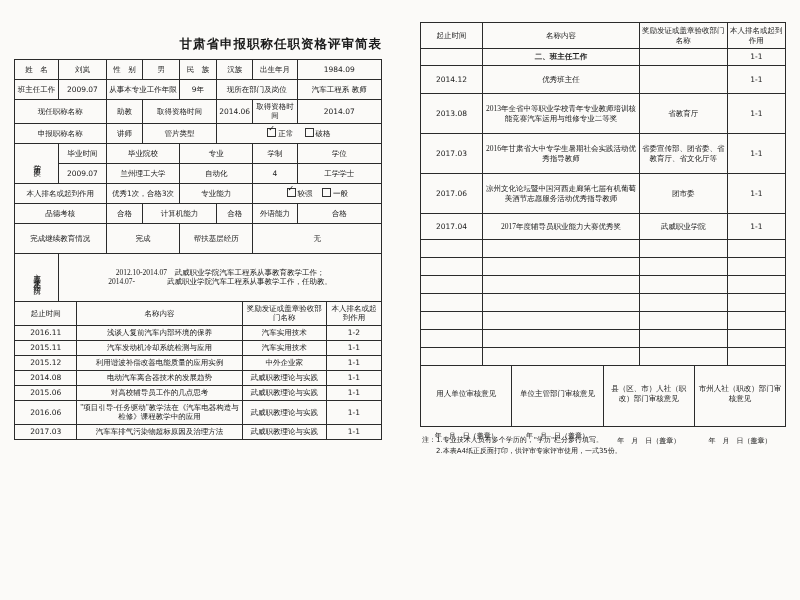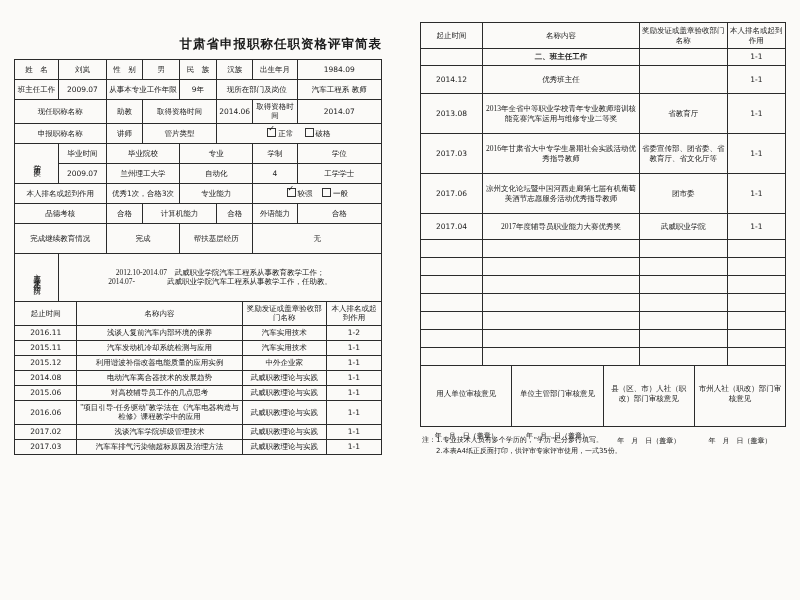--- a/index.html
+++ b/index.html
@@ -212,26 +212,20 @@
         <td>武威职教理论与实践</td>
         <td>1-1</td>
       </tr>
       <tr style="height:24px">
         <td>2016.06</td>
         <td class="left-al">"项目引导-任务驱动"教学法在《汽车电器构造与检修》课程教学中的应用</td>
         <td>武威职教理论与实践</td>
         <td>1-1</td>
       </tr>
       <tr style="height:15px">
-        <td>2017.02</td>
-        <td class="left-al">浅谈汽车学院班级管理技术</td>
-        <td>武威职教理论与实践</td>
-        <td>1-1</td>
-      </tr>
-      <tr style="height:15px">
         <td>2017.03</td>
         <td class="left-al">汽车车排气污染物超标原因及治理方法</td>
         <td>武威职教理论与实践</td>
         <td>1-1</td>
       </tr>
     </tbody>
       </table>
   </div>
 
   <div class="right">

